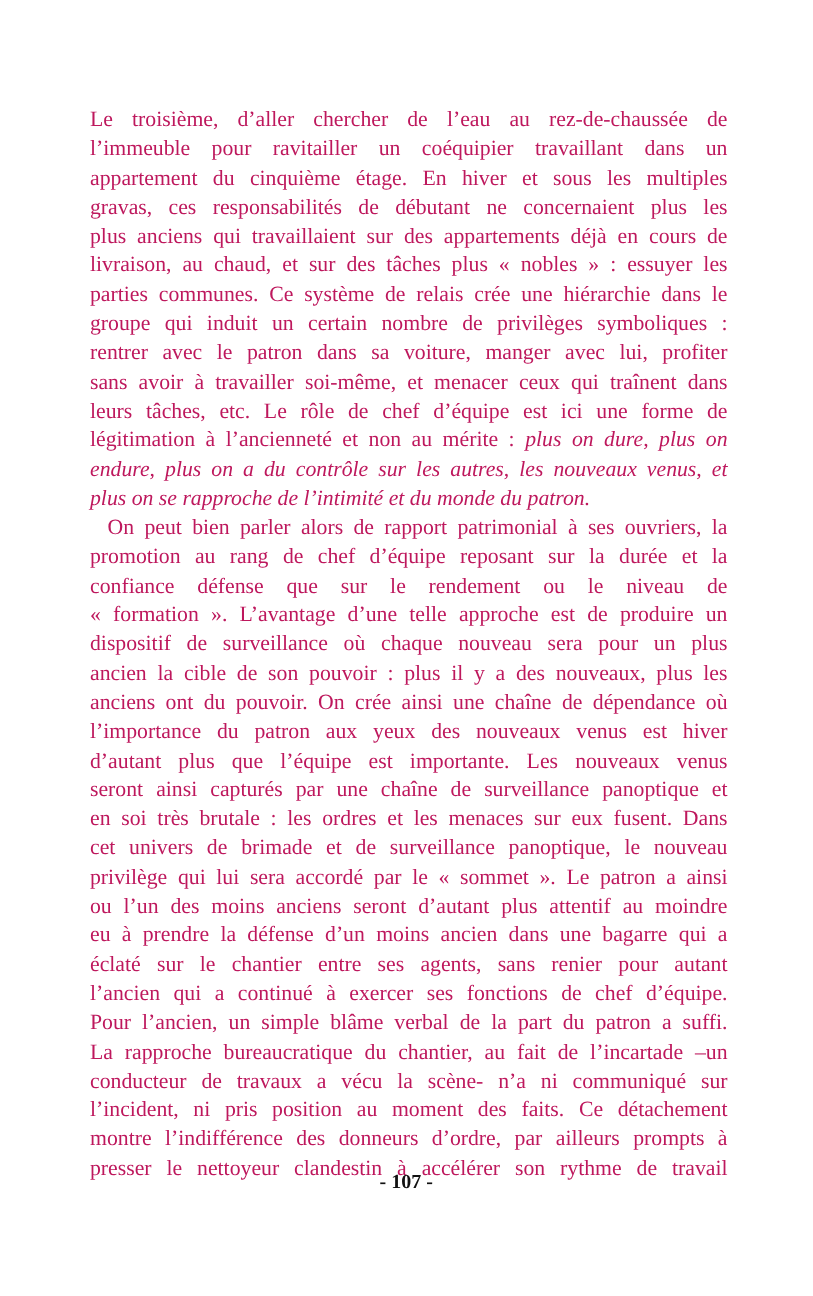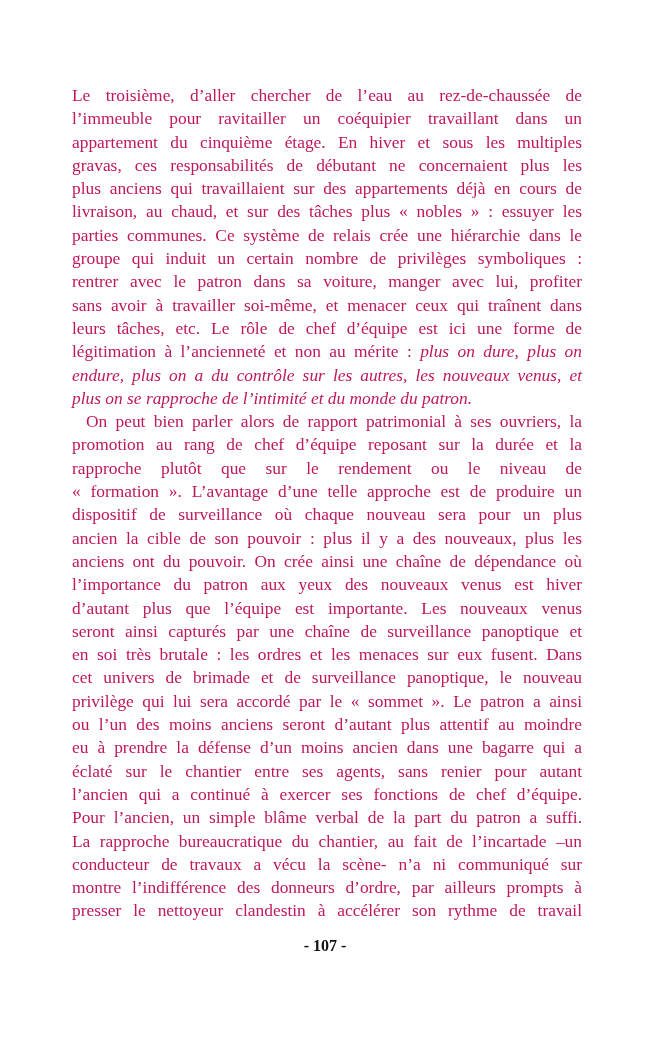--- a/index.html
+++ b/index.html
@@ -38,36 +38,37 @@
     <span class="line">rentrer avec le patron dans sa voiture, manger avec lui, profiter</span>
     <span class="line">sans avoir à travailler soi-même, et menacer ceux qui traînent dans</span>
     <span class="line">leurs tâches, etc. Le rôle de chef d’équipe est ici une forme de</span>
     <span class="line"><span>légitimation à l’ancienneté et non au mérite : </span><span class="it">plus on dure, plus on</span></span>
     <span class="line it">endure, plus on a du contrôle sur les autres, les nouveaux venus, et</span>
     <span class="line it last">plus on se rapproche de l’intimité et du monde du patron.</span>
   </div>
   <div>
     <span class="line indent">On peut bien parler alors de rapport patrimonial à ses ouvriers, la</span>
     <span class="line">promotion au rang de chef d’équipe reposant sur la durée et la</span>
-    <span class="line">rapproche plutôt que sur le rendement ou le niveau de</span>
+    <span class="line">confiance défense que sur le rendement ou le niveau de</span>
     <span class="line">« formation ». L’avantage d’une telle approche est de produire un</span>
     <span class="line">dispositif de surveillance où chaque nouveau sera pour un plus</span>
     <span class="line">ancien la cible de son pouvoir : plus il y a des nouveaux, plus les</span>
     <span class="line">anciens ont du pouvoir. On crée ainsi une chaîne de dépendance où</span>
     <span class="line">l’importance du patron aux yeux des nouveaux venus est hiver</span>
     <span class="line">d’autant plus que l’équipe est importante. Les nouveaux venus</span>
     <span class="line">seront ainsi capturés par une chaîne de surveillance panoptique et</span>
     <span class="line">en soi très brutale : les ordres et les menaces sur eux fusent. Dans</span>
     <span class="line">cet univers de brimade et de surveillance panoptique, le nouveau</span>
     <span class="line">privilège qui lui sera accordé par le « sommet ». Le patron a ainsi</span>
     <span class="line">ou l’un des moins anciens seront d’autant plus attentif au moindre</span>
     <span class="line">eu à prendre la défense d’un moins ancien dans une bagarre qui a</span>
     <span class="line">éclaté sur le chantier entre ses agents, sans renier pour autant</span>
     <span class="line">l’ancien qui a continué à exercer ses fonctions de chef d’équipe.</span>
     <span class="line">Pour l’ancien, un simple blâme verbal de la part du patron a suffi.</span>
     <span class="line">La rapproche bureaucratique du chantier, au fait de l’incartade –un</span>
     <span class="line">conducteur de travaux a vécu la scène- n’a ni communiqué sur</span>
+    <span class="line">l’incident, ni pris position au moment des faits. Ce détachement</span>
     <span class="line">montre l’indifférence des donneurs d’ordre, par ailleurs prompts à</span>
     <span class="line">presser le nettoyeur clandestin à accélérer son rythme de travail</span>
   </div>
 </div>
 
 <div class="folio">- 107 -</div>
 
 </body></html>

